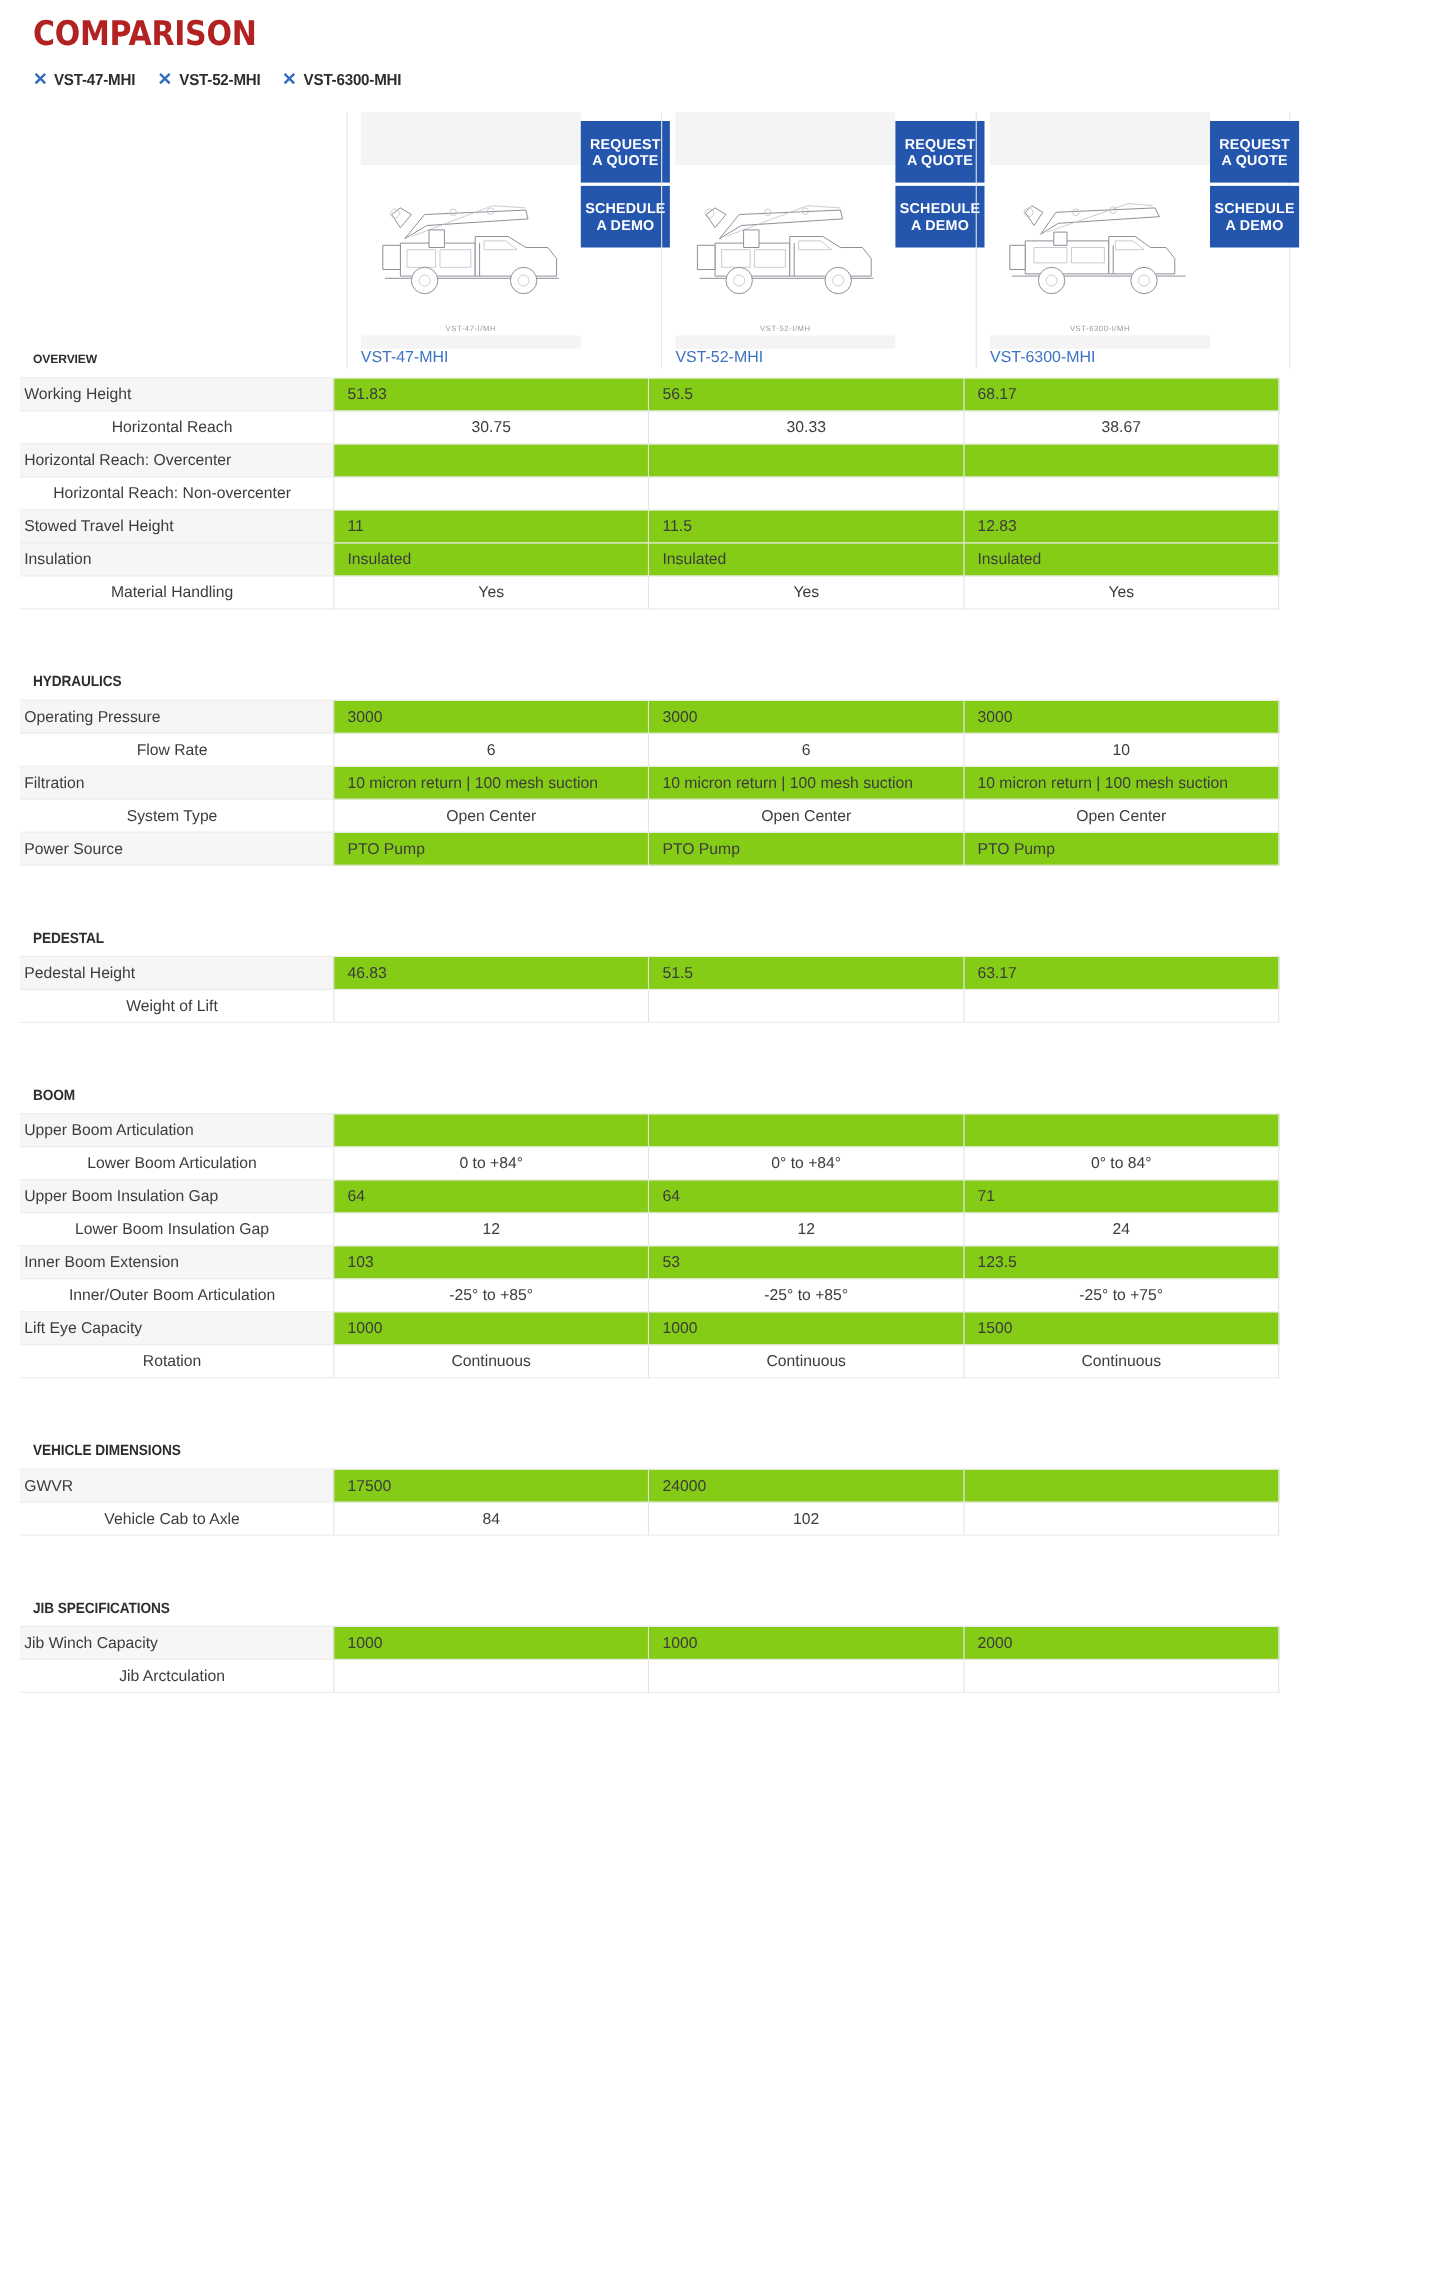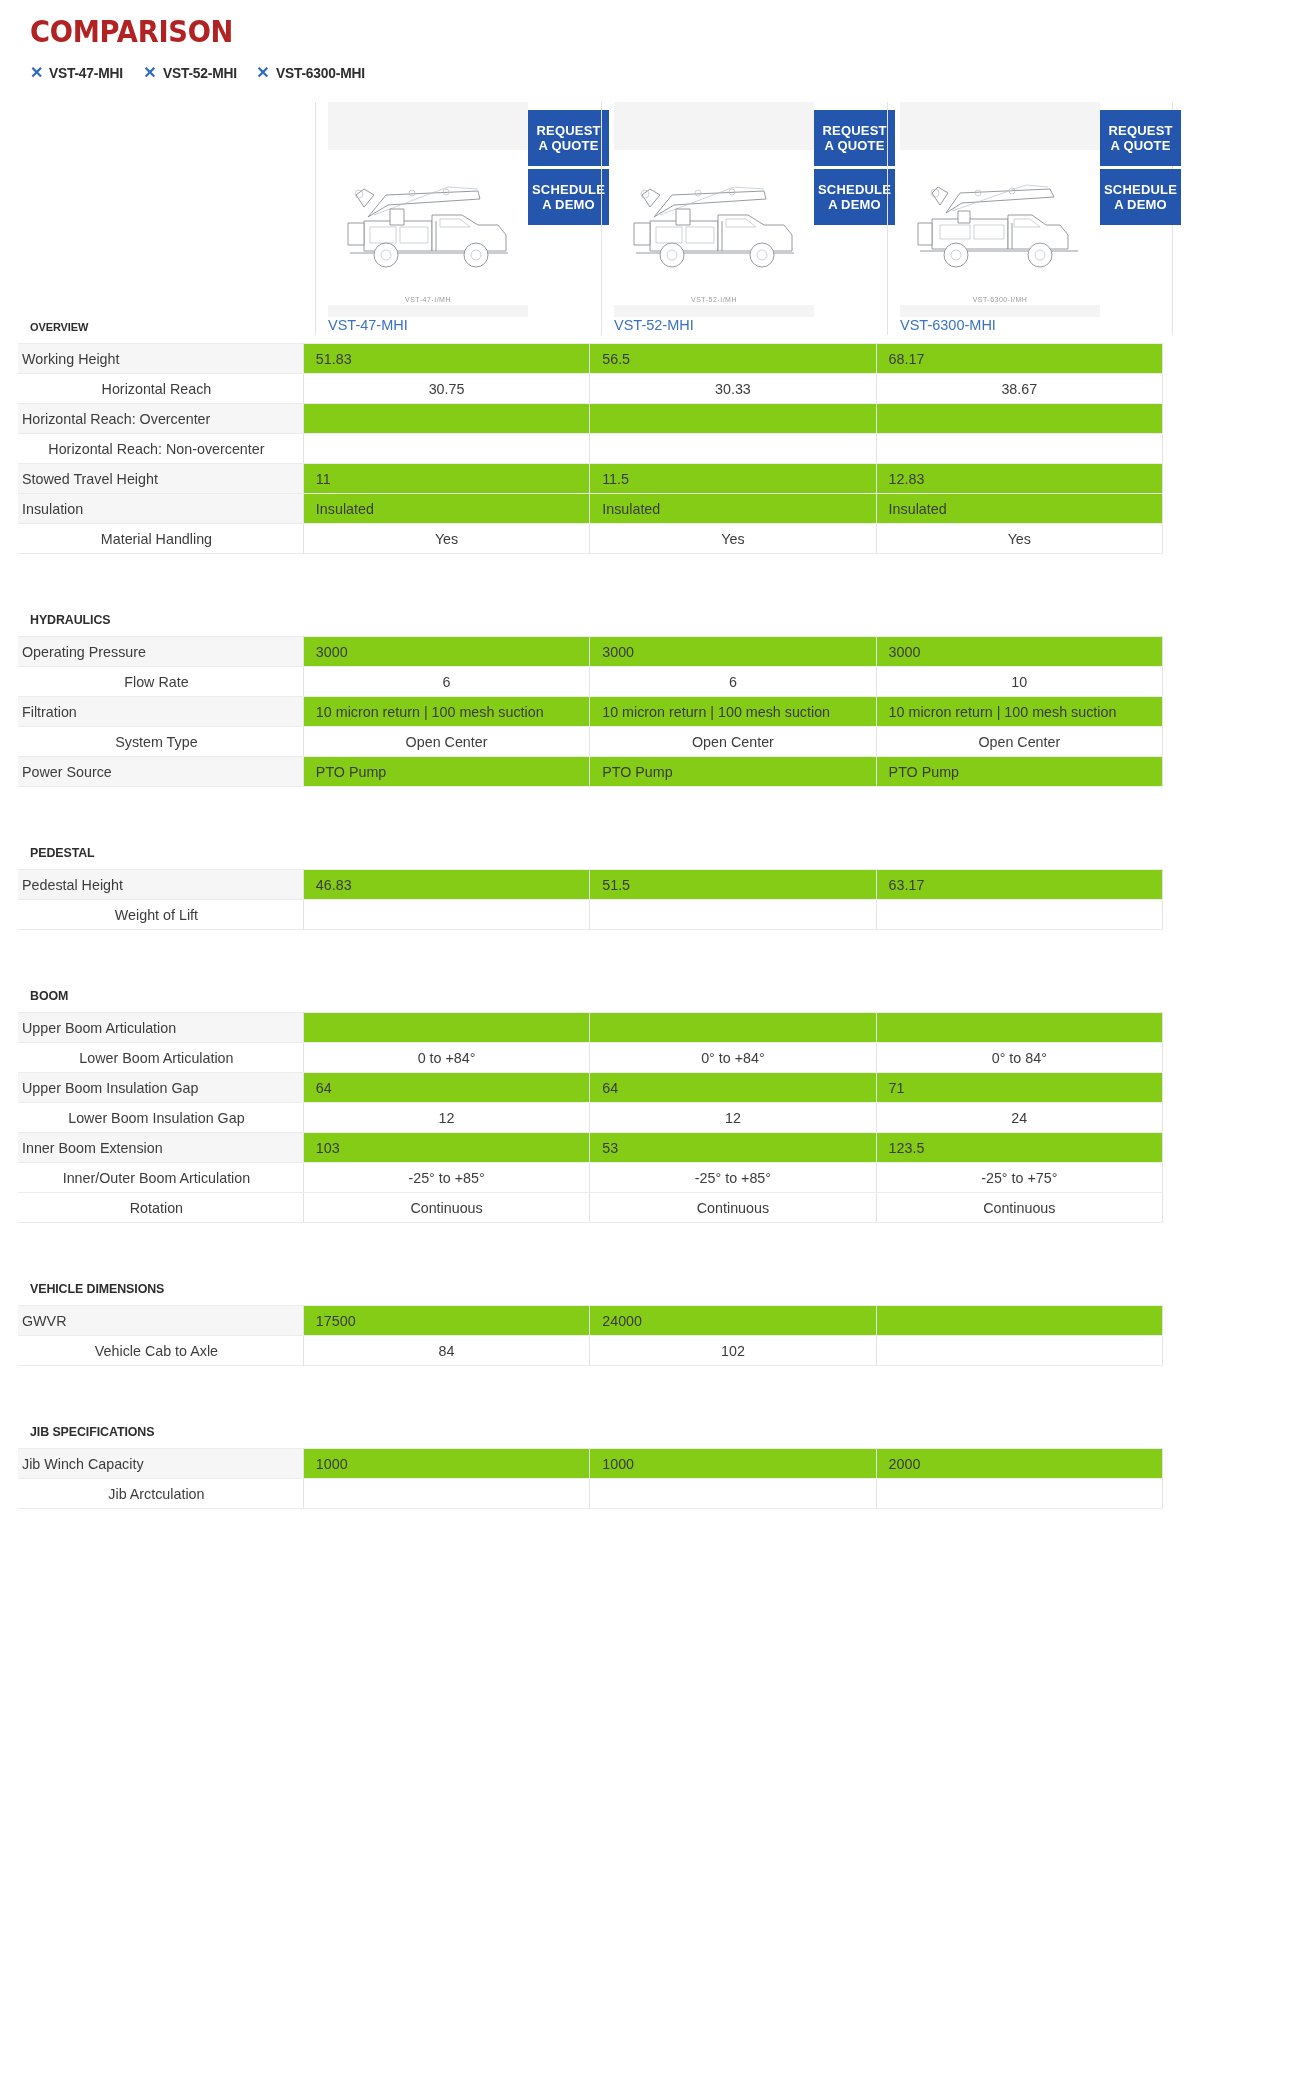--- a/index.html
+++ b/index.html
@@ -454,20 +454,26 @@
               <td class="val">103</td>
               <td class="val">53</td>
               <td class="val">123.5</td>
             </tr>
             <tr class="even">
               <td class="lab">Inner/Outer Boom Articulation</td>
               <td class="val">-25° to +85°</td>
               <td class="val">-25° to +85°</td>
               <td class="val">-25° to +75°</td>
             </tr>
+            <tr class="odd">
+              <td class="lab">Lift Eye Capacity</td>
+              <td class="val">1000</td>
+              <td class="val">1000</td>
+              <td class="val">1500</td>
+            </tr>
             <tr class="even">
               <td class="lab">Rotation</td>
               <td class="val">Continuous</td>
               <td class="val">Continuous</td>
               <td class="val">Continuous</td>
             </tr>
           </tbody>
         </table>
       </div>
       <div class="section-space"></div>

